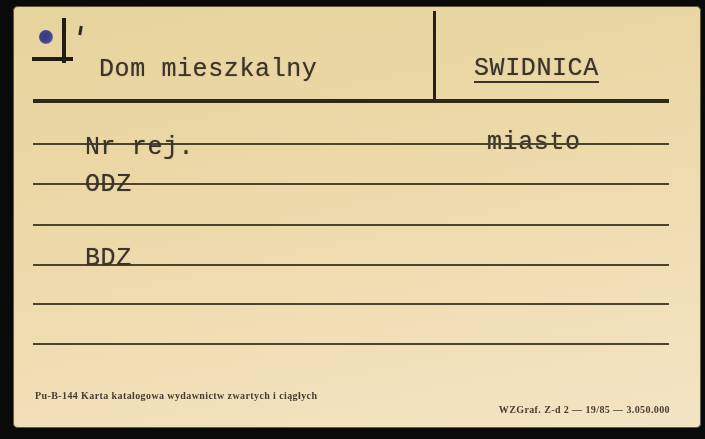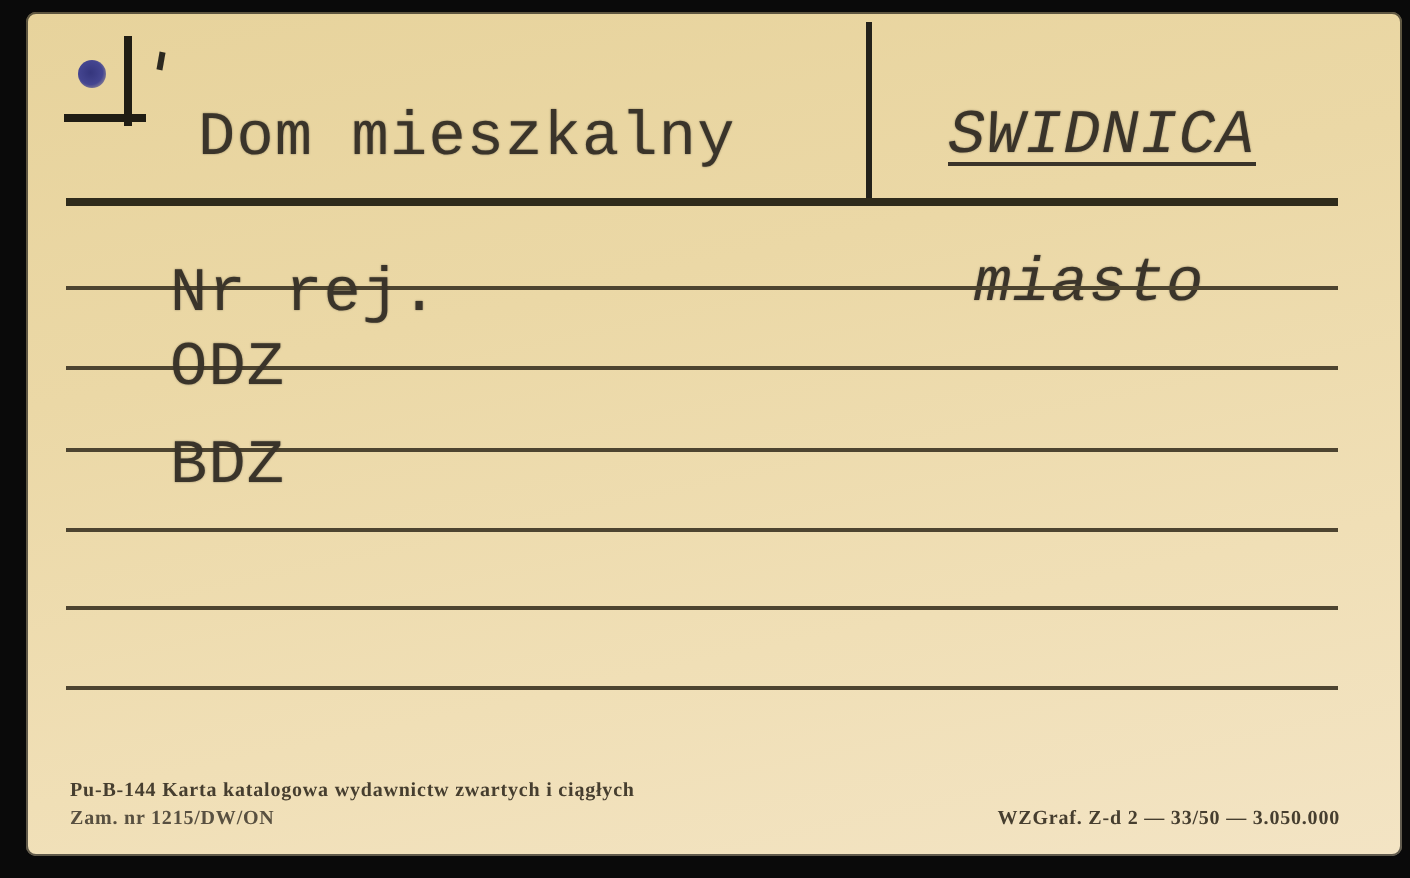--- a/index.html
+++ b/index.html
@@ -16,21 +16,21 @@
     width:688px; height:422px;
     background:linear-gradient(168deg,#e7d39c 0%, #ebd8a6 35%, #f0dfb6 70%, #f3e4c4 100%);
     border-radius:5px;
     box-shadow:0 0 0 1px rgba(0,0,0,.6) inset;
   }
   
   .tw{
     position:absolute;
     color:#3a342a;
     font-family:"Liberation Mono", monospace;
-    font-size:31px;
+    font-size:25px;
     line-height:24px;
     letter-spacing:.6px;
     white-space:pre;
     text-shadow:0 0 1px rgba(56,49,38,.55);
   }
   
   .mark{position:absolute;background:#201d14;}
   .dot{
     position:absolute;
     left:26px; top:24px;
@@ -42,21 +42,21 @@
   .hbar{left:19px; top:51px; width:41px; height:4px;}
   .tick{left:66px; top:20px; width:3px; height:9px; transform:rotate(10deg); background:#2c2920;}
   
   .hdr-left{left:86px; top:4px;}
   .divider{
     position:absolute;
     left:420px; top:5px;
     width:3px; height:92px;
     background:#23211a;
   }
-  .hdr-right{left:444px; top:3px;font-style:italic;}
+  .hdr-right{left:444px; top:3px;}
   .hdr-right .l1{display:inline-block;margin-left:17px;border-bottom:2px solid #3a342a;padding-bottom:0px;}
   .hdr-right .l2{margin-left:30px;}
   .rule{
     position:absolute;
     left:20px; width:636px; height:2px;
     background:#4d4430;
   }
   .rule.thick{height:4px;background:#2f2b1b;top:93px;}
   
   .print{
@@ -95,19 +95,18 @@
   <div class="rule thick"></div>
   <div class="rule" style="top:137px"></div>
   <div class="rule" style="top:177px"></div>
   <div class="rule" style="top:218px"></div>
   <div class="rule" style="top:258px"></div>
   <div class="rule" style="top:297px"></div>
   <div class="rule" style="top:337px"></div>
 
   <div class="tw" style="left:72px;top:130px">Nr rej.</div>
   <div class="tw" style="left:72px;top:167px">ODZ</div>
-  <div class="tw" style="left:72px;top:216px">BDZ</div>
+  <div class="tw" style="left:72px;top:241px">BDZ</div>
 
   <div class="print" style="left:22px;top:383px">Pu-B-144 Karta katalogowa wydawnictw zwartych i ciągłych</div>
-  <div class="print faded" style="left:22px;top:397px">Zam. nr 1215/DW/ON</div>
-  <div class="print" style="right:31px;top:397px">WZGraf. Z-d 2 — 33/50 — 3.050.000</div>
+  <div class="print" style="right:31px;top:397px">WZGraf. Z-d 2 — 19/85 — 3.050.000</div>
 
 </div>
 
 </body></html>

